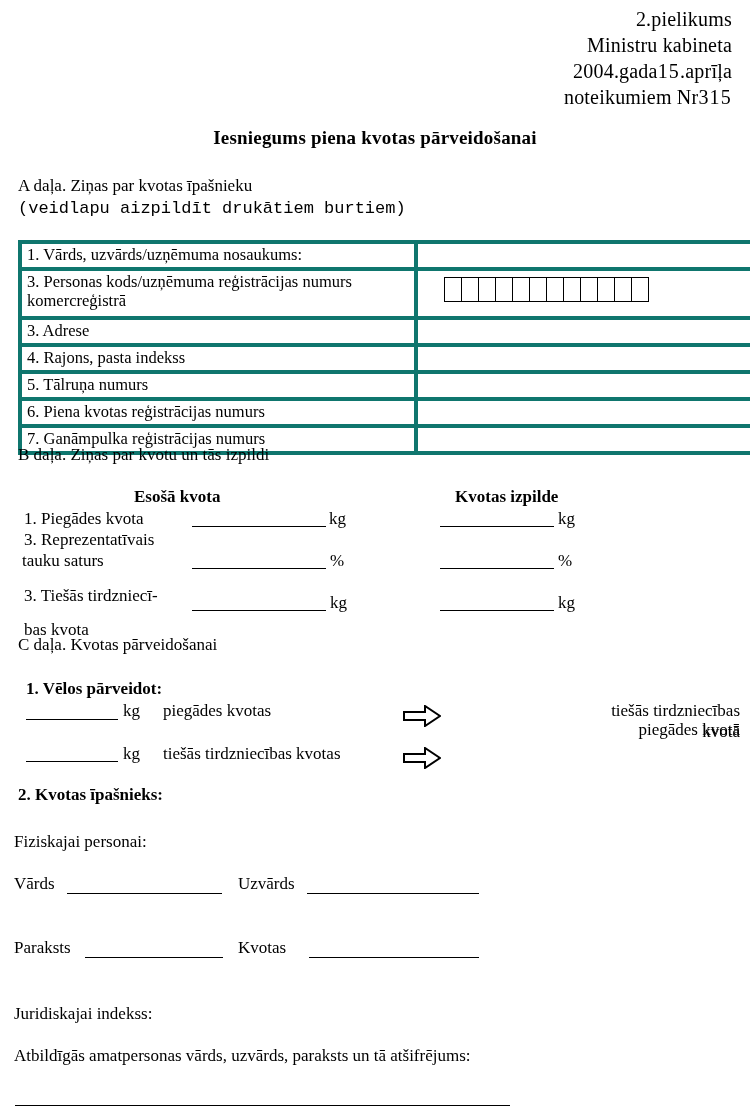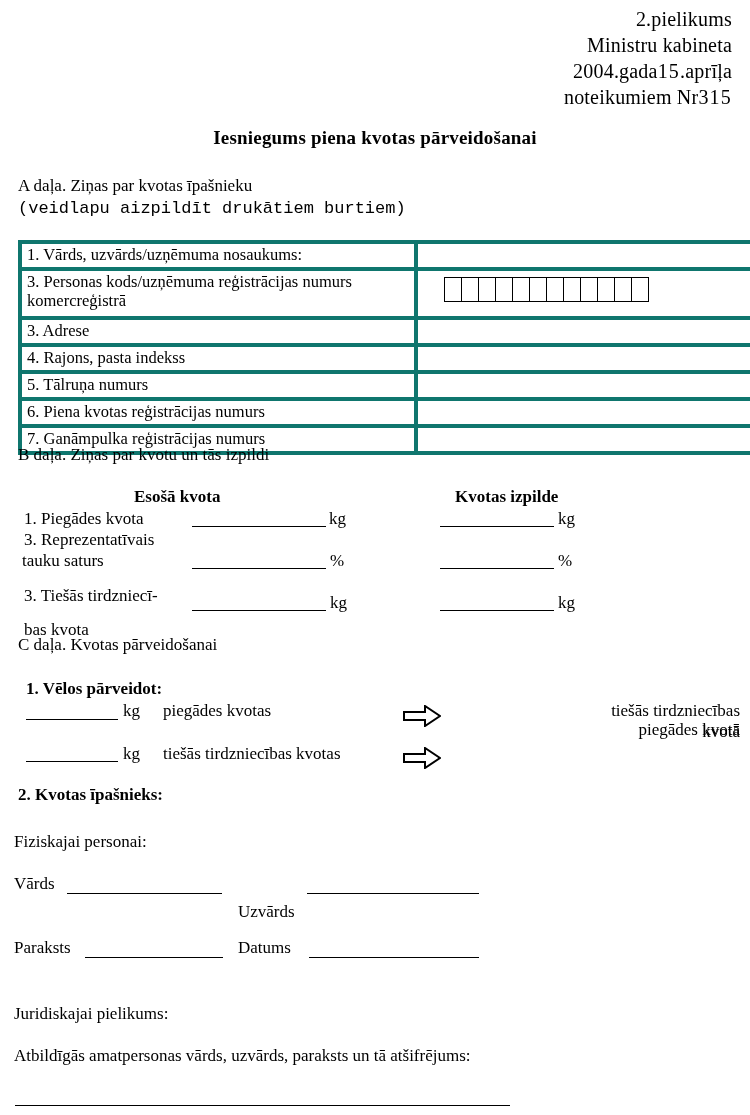--- a/index.html
+++ b/index.html
@@ -260,25 +260,25 @@
     <path d="M1 7 L22 7 L22 1 L37 11 L22 21 L22 15 L1 15 Z" fill="#ffffff" stroke="#000000" stroke-width="2" stroke-linejoin="miter"></path>
   </svg>
   <div class="c-right" style="left:480px; top:720px; width:260px;">piegādes kvotā</div>
 
   <div class="c-bold" style="left:18px; top:785px;">2. Kvotas īpašnieks:</div>
 
   <div class="sig-text" style="left:14px; top:832px;">Fiziskajai personai:</div>
 
   <div class="sig-text" style="left:14px; top:874px;">Vārds</div>
   <div class="rule" style="left:67px; top:893px; width:155px;"></div>
-  <div class="sig-text" style="left:238px; top:874px;margin-top:28px;">Uzvārds</div>
+  <div class="sig-text" style="left:238px; top:874px;">Uzvārds</div>
   <div class="rule" style="left:307px; top:893px; width:172px;"></div>
 
   <div class="sig-text" style="left:14px; top:938px;">Paraksts</div>
   <div class="rule" style="left:85px; top:957px; width:138px;"></div>
-  <div class="sig-text" style="left:238px; top:938px;">Datums</div>
+  <div class="sig-text" style="left:238px; top:938px;">Kvotas</div>
   <div class="rule" style="left:309px; top:957px; width:170px;"></div>
 
-  <div class="sig-text" style="left:14px; top:1004px;">Juridiskajai pielikums:</div>
+  <div class="sig-text" style="left:14px; top:1004px;">Juridiskajai indekss:</div>
   <div class="sig-text" style="left:14px; top:1046px;">Atbildīgās amatpersonas vārds, uzvārds, paraksts un tā atšifrējums:</div>
   <div class="rule" style="left:15px; top:1105px; width:495px;"></div>
 
 </div>
 
 </body></html>

